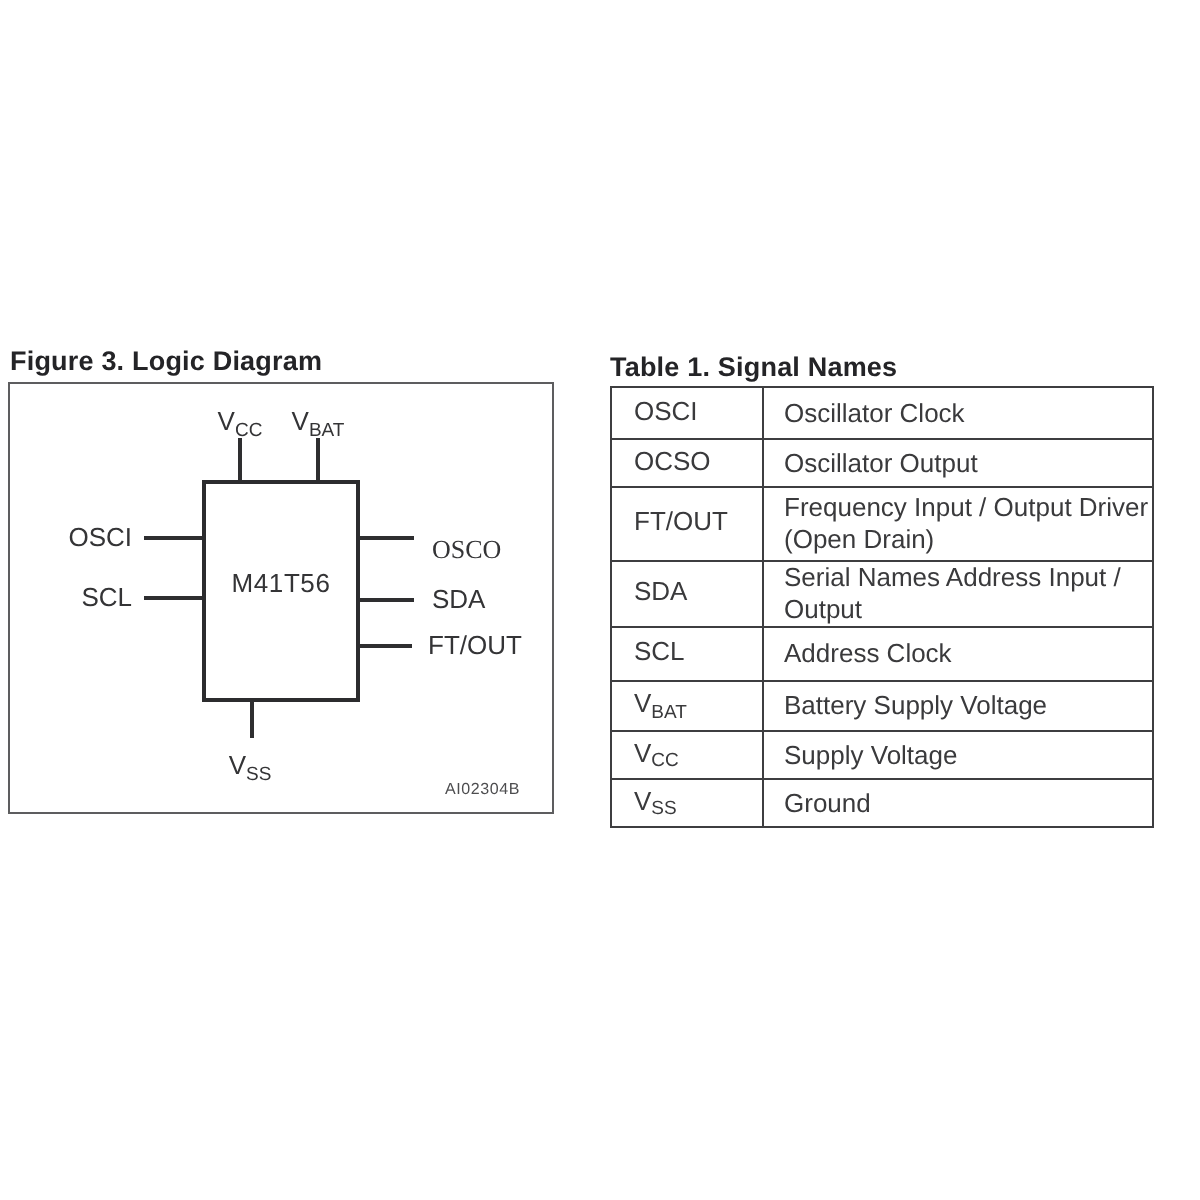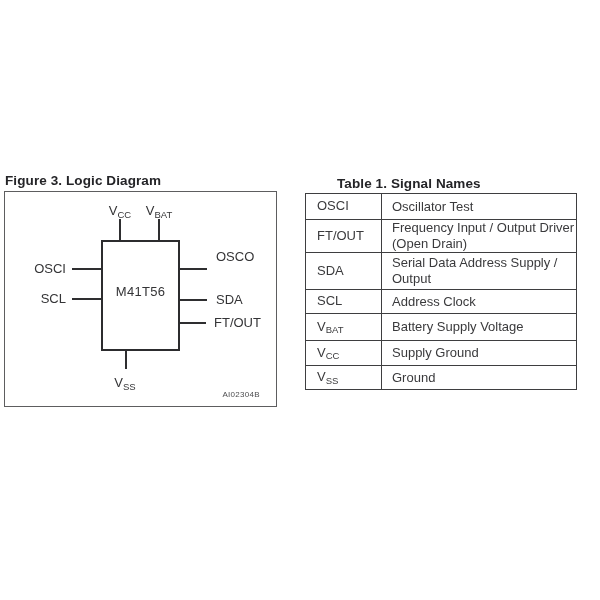--- a/index.html
+++ b/index.html
@@ -30,21 +30,21 @@
   .pl-h { height:2px; }
   .pin-label { position:absolute; font-size:13px; color:#343436; line-height:15px; white-space:nowrap; }
   .sub { font-size:9.5px; position:relative; top:2.5px;margin-top:16px; }
   .fig-code {
     position:absolute; right:16px; top:198px;
     font-size:8px; color:#4d4d4f; letter-spacing:0.3px;
   }
   
   .tbl-title {
     position:absolute; left:305px; top:176px;
-    font-size:13.5px; font-weight:bold; color:#242427; letter-spacing:0.1px;margin-left:32px;
+    font-size:13.5px; font-weight:bold; color:#242427; letter-spacing:0.1px;
   }
   table.sig {
     position:absolute; left:305px; top:193px; width:271px;
     border-collapse:collapse; table-layout:fixed;
   }
   table.sig td {
     border:1.5px solid #3e3e40; vertical-align:middle;
     font-size:13px; color:#3a3a3c; line-height:16px;
   }
   td.c1 { width:76px; padding-left:11px; }
@@ -78,73 +78,80 @@
     <div class="pline pl-v" style="left:120px; top:158px; height:19px;"></div>
 
     <div class="pin-label" style="left:91px; width:48px; top:11px; text-align:center;">
       <span>V</span><span class="sub">CC</span>
     </div>
     <div class="pin-label" style="left:130px; width:48px; top:11px; text-align:center;">
       <span>V</span><span class="sub">BAT</span>
     </div>
     <div class="pin-label" style="left:15px; width:46px; top:69px; text-align:right;">OSCI</div>
     <div class="pin-label" style="left:15px; width:46px; top:99px; text-align:right;">SCL</div>
-    <div class="pin-label" style="left:211px; top:57px;">OSCO</div>
+    <div class="pin-label" style="left:211px; top:75px;font-family:Liberation Serif, serif;">OSCO</div>
     <div class="pin-label" style="left:211px; top:100px;">SDA</div>
     <div class="pin-label" style="left:209px; top:123px;">FT/OUT</div>
     <div class="pin-label" style="left:96px; width:48px; top:183px; text-align:center;">
       <span>V</span><span class="sub">SS</span>
     </div>
 
     <div class="fig-code">AI02304B</div>
   </div>
 
   <div class="tbl-title">Table 1. Signal Names</div>
 
   <table class="sig">
     <tbody>
       <tr>
         <td class="c1"><span>OSCI</span><span class="sub"></span></td>
         <td class="c2">
-            <span class="desc-line">Oscillator Test</span>
+            <span class="desc-line">Oscillator Clock</span>
+            <span class="desc-line"></span>
+          </td>
+      </tr>
+      <tr>
+        <td class="c1"><span>OCSO</span><span class="sub"></span></td>
+        <td class="c2">
+            <span class="desc-line">Oscillator Output</span>
             <span class="desc-line"></span>
           </td>
       </tr>
       <tr>
         <td class="c1"><span>FT/OUT</span><span class="sub"></span></td>
         <td class="c2">
             <span class="desc-line">Frequency Input / Output Driver</span>
             <span class="desc-line">(Open Drain)</span>
           </td>
       </tr>
       <tr>
         <td class="c1"><span>SDA</span><span class="sub"></span></td>
         <td class="c2">
-            <span class="desc-line">Serial Data Address Supply / Output</span>
+            <span class="desc-line">Serial Names Address Input / Output</span>
             <span class="desc-line"></span>
           </td>
       </tr>
       <tr>
         <td class="c1"><span>SCL</span><span class="sub"></span></td>
         <td class="c2">
             <span class="desc-line">Address Clock</span>
             <span class="desc-line"></span>
           </td>
       </tr>
       <tr>
         <td class="c1"><span>V</span><span class="sub">BAT</span></td>
         <td class="c2">
             <span class="desc-line">Battery Supply Voltage</span>
             <span class="desc-line"></span>
           </td>
       </tr>
       <tr>
         <td class="c1"><span>V</span><span class="sub">CC</span></td>
         <td class="c2">
-            <span class="desc-line">Supply Ground</span>
+            <span class="desc-line">Supply Voltage</span>
             <span class="desc-line"></span>
           </td>
       </tr>
       <tr>
         <td class="c1"><span>V</span><span class="sub">SS</span></td>
         <td class="c2">
             <span class="desc-line">Ground</span>
             <span class="desc-line"></span>
           </td>
       </tr>

